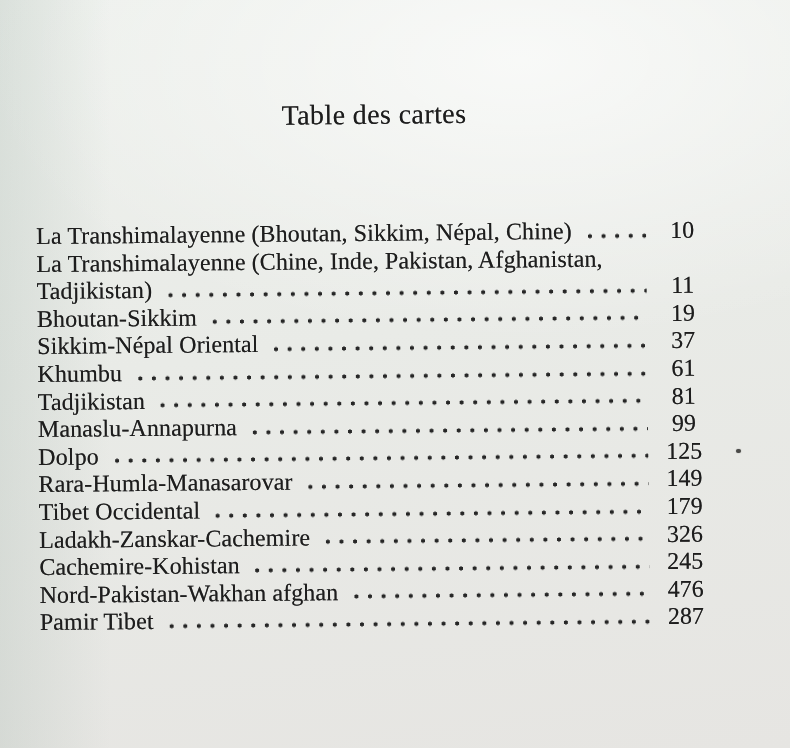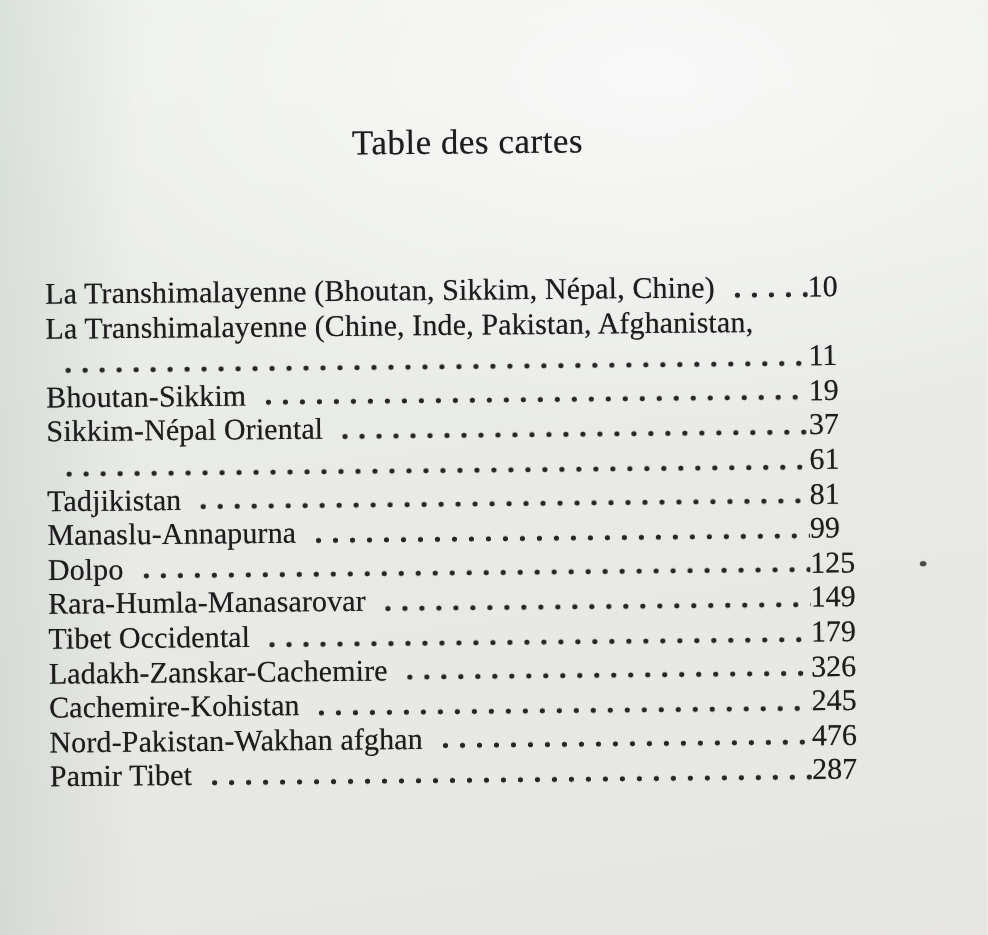--- a/index.html
+++ b/index.html
@@ -67,21 +67,21 @@
     flex: 1 1 auto;
     margin-left: 11px;
     background-image: radial-gradient(circle, #262626 1.8px, rgba(0,0,0,0) 2.35px);
     background-size: 13.6px 5px;
     background-repeat: repeat-x;
     background-position: left calc(100% - 7px);
   }
   .row .num {
     flex: 0 0 auto;
     width: 72px;
-    text-align: left;
+    text-align: center;
   }
   .speck {
     position: absolute;
     left: 736px;
     top: 449px;
     width: 5px;
     height: 4px;
     border-radius: 50%;
     background: #4a4a48;
     box-shadow: 0 0 1px rgba(60,60,58,0.8);
@@ -96,34 +96,36 @@
     <div class="toc">
         <div class="row">
     <span class="label">La Transhimalayenne (Bhoutan, Sikkim, Népal, Chine)</span>
     <span class="leader"></span>
     <span class="num">10</span>
   </div>
         <div class="row">
     <span class="label">La Transhimalayenne (Chine, Inde, Pakistan, Afghanistan,</span>
   </div>
         <div class="row">
+    <span class="label">Tadjikistan)</span>
     <span class="leader"></span>
     <span class="num">11</span>
   </div>
         <div class="row">
     <span class="label">Bhoutan-Sikkim</span>
     <span class="leader"></span>
     <span class="num">19</span>
   </div>
         <div class="row">
     <span class="label">Sikkim-Népal Oriental</span>
     <span class="leader"></span>
     <span class="num">37</span>
   </div>
         <div class="row">
+    <span class="label">Khumbu</span>
     <span class="leader"></span>
     <span class="num">61</span>
   </div>
         <div class="row">
     <span class="label">Tadjikistan</span>
     <span class="leader"></span>
     <span class="num">81</span>
   </div>
         <div class="row">
     <span class="label">Manaslu-Annapurna</span>

